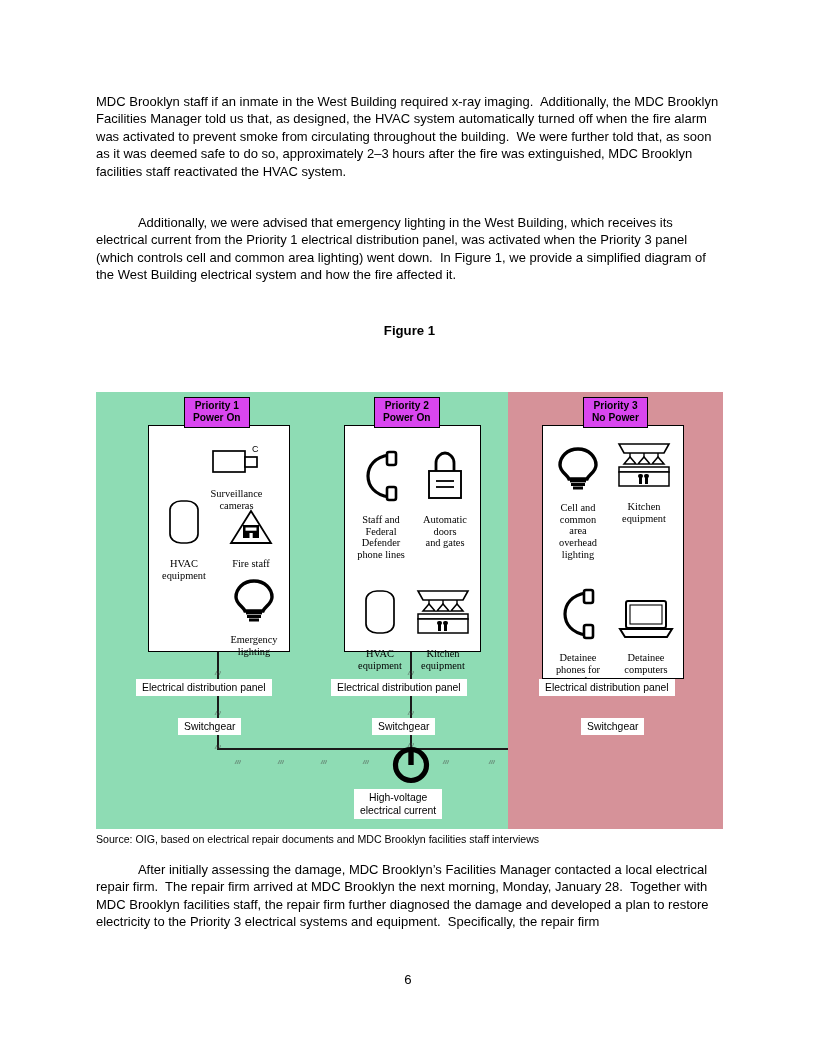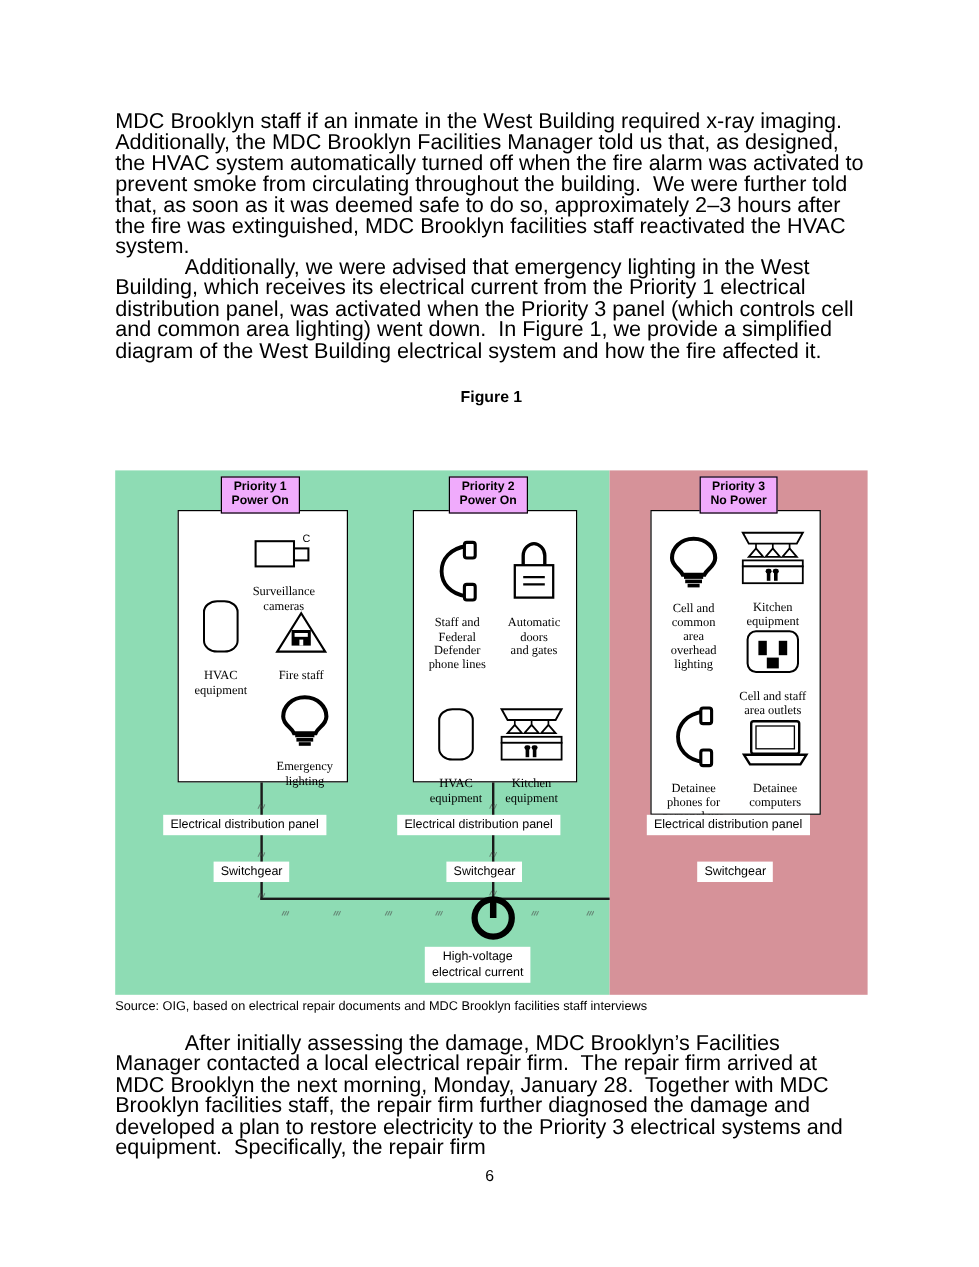--- a/index.html
+++ b/index.html
@@ -20,21 +20,21 @@
     left: 0; top: 0;
     width: 816px;
     height: 1056px;
   }
 
   
   .para {
     position: absolute;
     left: 96px;
     width: 627px;
-    font-size: 18px;
+    font-size: 13px;
     line-height: 17.4px;
     text-align: left;
     white-space: pre-wrap;
   }
   #para-1 { top: 93px; }
   #para-2 { top: 214px; }
   #para-3 { top: 861px; }
 
   
   .fig-label {
@@ -63,21 +63,21 @@
     position: absolute;
     top: 0;
     height: 437px;
   }
   #band-green { left: 0; width: 412px; }
   #band-red   { left: 412px; width: 215px; }
 
   
   .col-badge {
     position: absolute;
-    background: #f0abfc;
+    background: #d946ef;
     border: 1px solid #000000;
     font-weight: bold;
     font-size: 10.2px;
     line-height: 11.8px;
     text-align: center;
     padding: 2px 8px 3px 8px;
     white-space: pre-line;
     z-index: 5;
   }
   #badge-p1 { left: 88px; top: 5px; }
@@ -327,30 +327,20 @@
           <rect x="5" y="31" width="50" height="14" fill="#fff" stroke="#000" stroke-width="1.5"></rect>
           <rect x="25" y="34" width="3" height="9" fill="#000"></rect>
           <rect x="31" y="34" width="3" height="9" fill="#000"></rect>
           <rect x="24" y="33" width="5" height="4" rx="2" fill="#000"></rect>
           <rect x="30" y="33" width="5" height="4" rx="2" fill="#000"></rect>
         </svg>
         <span class="equip-text">Kitchen
 equipment</span>
       </div>
 
-      <div class="equip-item" style="left:62px; top:85px; width:78px;">
-        <svg class="equip-icon" width="48" height="40" viewBox="0 0 48 40">
-          <rect x="3" y="3" width="42" height="34" rx="7" fill="#fff" stroke="#000" stroke-width="1.7"></rect>
-          <rect x="12" y="11" width="7" height="12" fill="#000"></rect>
-          <rect x="29" y="11" width="7" height="12" fill="#000"></rect>
-          <rect x="19" y="25" width="10" height="9" fill="#000"></rect>
-        </svg>
-        <span class="equip-text">Cell and staff
-area outlets</span>
-      </div>
 
       <div class="equip-item" style="left:0px; top:150px; width:70px;">
         <svg class="equip-icon" width="36" height="52" viewBox="0 0 36 52">
           <path d="M26 5 C12 7 5 16 5 26 C5 36 12 45 26 47" fill="none" stroke="#000" stroke-width="3.2"></path>
           <rect x="24" y="2" width="9" height="13" rx="2" fill="#fff" stroke="#000" stroke-width="2.6"></rect>
           <rect x="24" y="37" width="9" height="13" rx="2" fill="#fff" stroke="#000" stroke-width="2.6"></rect>
         </svg>
         <span class="equip-text">Detainee
 phones for
 personal use</span>

